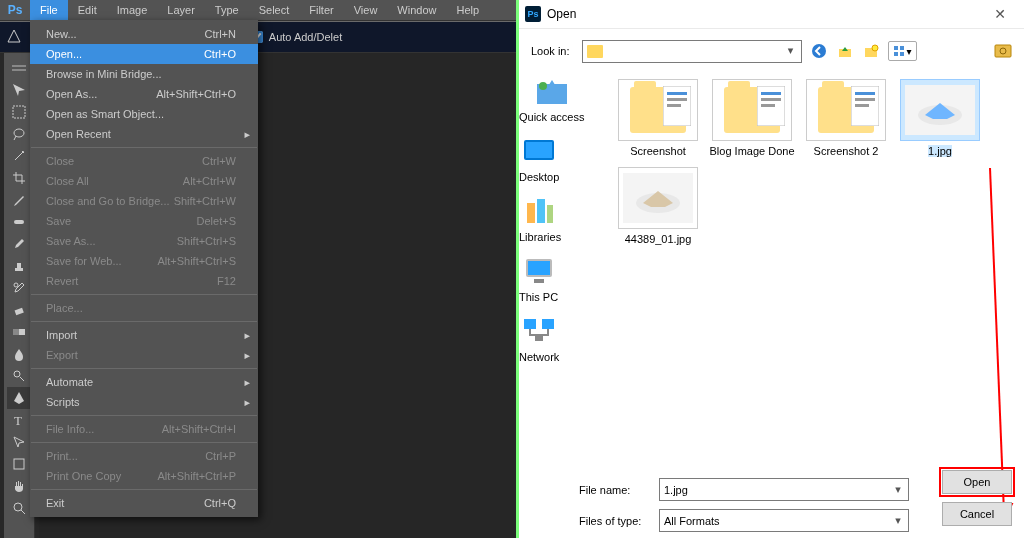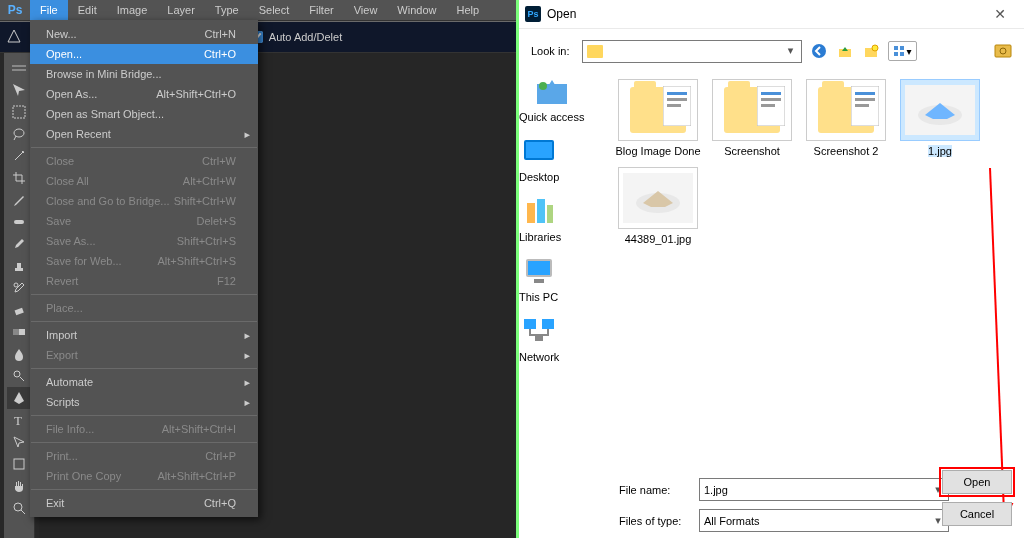--- a/index.html
+++ b/index.html
@@ -63,21 +63,21 @@
   .place{display:flex;flex-direction:column;align-items:center;gap:4px;font-size:11px;color:#000}
   .place .pic{width:38px;height:32px;display:flex;align-items:center;justify-content:center}
   .filepane{flex:1;background:#fff;display:flex;flex-wrap:wrap;align-content:flex-start;padding:6px;gap:10px 8px}
   .item{width:86px;display:flex;flex-direction:column;align-items:center;gap:4px;font-size:11px;text-align:center}
   .item .thumb{width:78px;height:60px;background:#fff;border:1px solid #ccc;display:flex;align-items:center;justify-content:center;position:relative;overflow:hidden}
   .item.sel .thumb{background:#cce8ff;border-color:#99ccff}
   .item.sel .lbl{background:#cce8ff}
   .folder-big{width:56px;height:46px;background:#ffe08a;border-radius:3px;position:relative}
   .folder-big::before{content:"";position:absolute;left:4px;top:-6px;width:22px;height:8px;background:#ffe08a;border-radius:2px 2px 0 0}
 
-  .win-bottom{padding:6px 10px 6px 100px;display:flex;flex-direction:column;gap:8px}
+  .win-bottom{padding:6px 10px 6px 60px;display:flex;flex-direction:column;gap:8px}
   .form-row{display:flex;align-items:center;gap:10px}
   .form-row .lab{width:70px}
   .form-row .sel{flex:1;max-width:240px;height:21px;border:1px solid #7a7a7a;padding:0 4px;display:flex;align-items:center;position:relative;background:#fff}
   .form-row .sel .dd{position:absolute;right:2px;top:2px;width:16px;height:16px;display:flex;align-items:center;justify-content:center;color:#555}
   .btn-col{position:absolute;right:12px;bottom:12px;display:flex;flex-direction:column;gap:8px}
   .win-btn{width:68px;height:22px;border:1px solid #adadad;background:#e1e1e1;display:flex;align-items:center;justify-content:center;font-size:11px}
   .win-btn.primary{outline:2px solid #ff0000;outline-offset:1px}
 
   
   .red-arrow{position:absolute;pointer-events:none}
@@ -496,33 +496,33 @@
             <div class="item">
               <div class="thumb">
                 <div class="folder-big"></div>
                 <svg style="position:absolute;right:6px;top:6px" width="28" height="40">
                   <rect width="28" height="40" fill="#fff" stroke="#bbb"></rect>
                   <rect x="4" y="6" width="20" height="3" fill="#4a90d9"></rect>
                   <rect x="4" y="12" width="20" height="3" fill="#999"></rect>
                   <rect x="4" y="18" width="14" height="3" fill="#999"></rect>
                 </svg>
               </div>
-              <div class="lbl">Blog Image Done</div>
+              <div class="lbl">Screenshot</div>
             </div>
             <div class="item">
               <div class="thumb">
                 <div class="folder-big"></div>
                 <svg style="position:absolute;right:6px;top:6px" width="28" height="40">
                   <rect width="28" height="40" fill="#fff" stroke="#bbb"></rect>
                   <rect x="4" y="6" width="20" height="3" fill="#4a90d9"></rect>
                   <rect x="4" y="12" width="20" height="3" fill="#999"></rect>
                   <rect x="4" y="18" width="14" height="3" fill="#999"></rect>
                 </svg>
               </div>
-              <div class="lbl">Screenshot</div>
+              <div class="lbl">Blog Image Done</div>
             </div>
             <div class="item">
               <div class="thumb">
                 <div class="folder-big"></div>
                 <svg style="position:absolute;right:6px;top:6px" width="28" height="40">
                   <rect width="28" height="40" fill="#fff" stroke="#bbb"></rect>
                   <rect x="4" y="6" width="20" height="3" fill="#4a90d9"></rect>
                   <rect x="4" y="12" width="20" height="3" fill="#999"></rect>
                   <rect x="4" y="18" width="14" height="3" fill="#999"></rect>
                 </svg>

